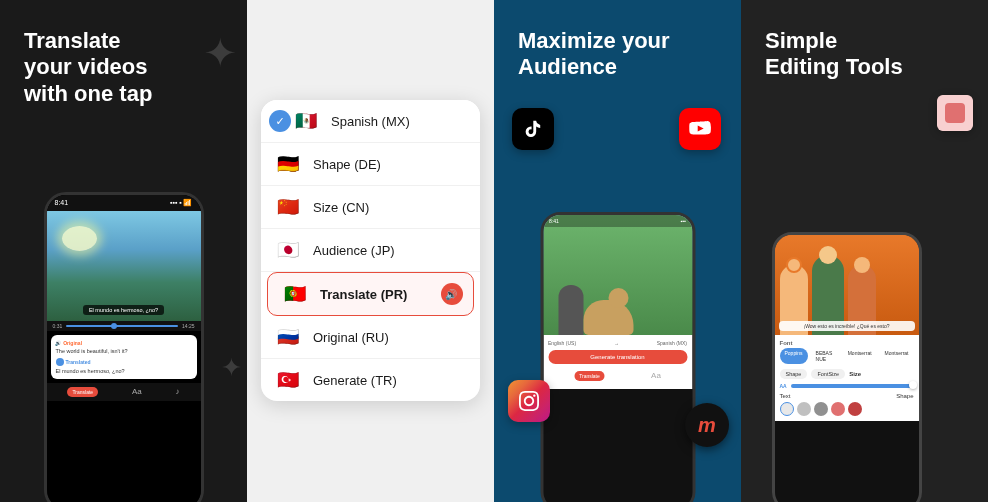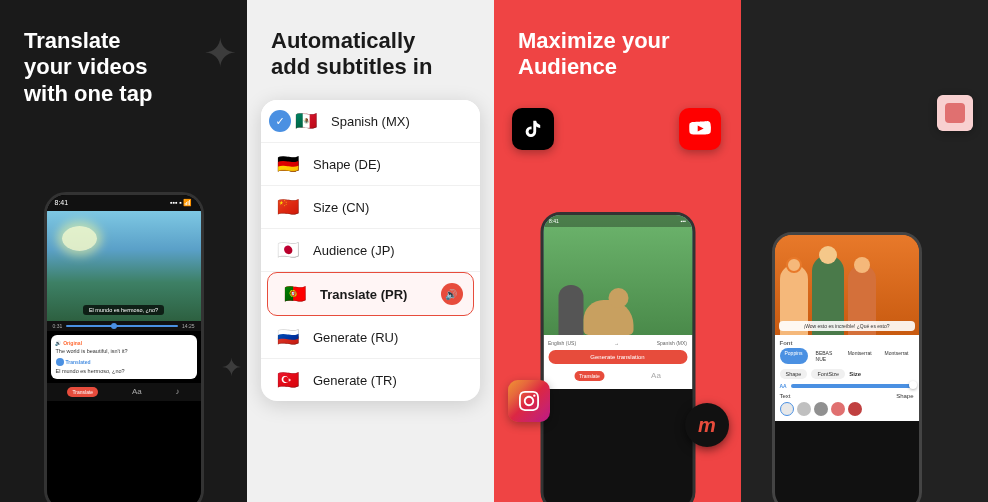--- a/index.html
+++ b/index.html
@@ -21,21 +21,21 @@
       overflow: hidden;
     }
 
     .panel-1 {
       background: #1a1a1a;
     }
     .panel-2 {
       background: #f0f0f0;
     }
     .panel-3 {
-      background: #ef4444;
+      background: #0c4a6e;
     }
     .panel-4 {
       background: #222222;
     }
 
     .panel-title {
       font-size: 22px;
       font-weight: 800;
       line-height: 1.2;
       margin-bottom: 12px;
@@ -513,22 +513,20 @@
       <div class="phone-bottom-bar">
         <div class="bottom-btn">Translate</div>
         <div class="bottom-icon">Aa</div>
         <div class="bottom-icon">♪</div>
       </div>
     </div>
   </div>
 </div>
 
 <div class="panel panel-2">
-  <div class="panel-title" style="white-space:pre-line;">Automatically
-add subtitles in</div>
 
   <div class="lang-list">
 
     <div class="lang-item selected">
       <div class="lang-selected-check">✓</div>
       <div class="lang-flag">🇲🇽</div>
       <div class="lang-name">Spanish (MX)</div>
     </div>
 
     <div class="lang-item">
@@ -547,21 +545,21 @@
     </div>
 
     <div class="lang-item highlighted" style="position:relative;">
       <div class="lang-flag">🇵🇹</div>
       <div class="lang-name" style="font-weight:700;">Translate (PR)</div>
       <div class="lang-sound-icon">🔊</div>
     </div>
 
     <div class="lang-item">
       <div class="lang-flag">🇷🇺</div>
-      <div class="lang-name">Generate (RU)</div>
+      <div class="lang-name">Original (RU)</div>
     </div>
 
     <div class="lang-item">
       <div class="lang-flag">🇹🇷</div>
       <div class="lang-name">Generate (TR)</div>
     </div>
   </div>
 </div>
 
 <div class="panel panel-3">
@@ -624,20 +622,22 @@
       <div class="p3-translate-btn">Generate translation</div>
       <div class="p3-bottom-bar">
         <div class="bottom-btn">Translate</div>
         <div class="bottom-icon">Aa</div>
       </div>
     </div>
   </div>
 </div>
 
 <div class="panel panel-4">
+  <div class="panel-title" style="white-space:pre-line;">Simple
+Editing Tools</div>
 
   <div class="app-icon-small">
     <div style="width:100%;height:100%;display:flex;align-items:center;justify-content:center;border-radius:6px;background:#f8d0d0;">
       <div style="width:20px;height:20px;background:#e07070;border-radius:4px;"></div>
     </div>
   </div>
 
   <div class="phone-mockup-4">
 
     <div class="friends-photo">

